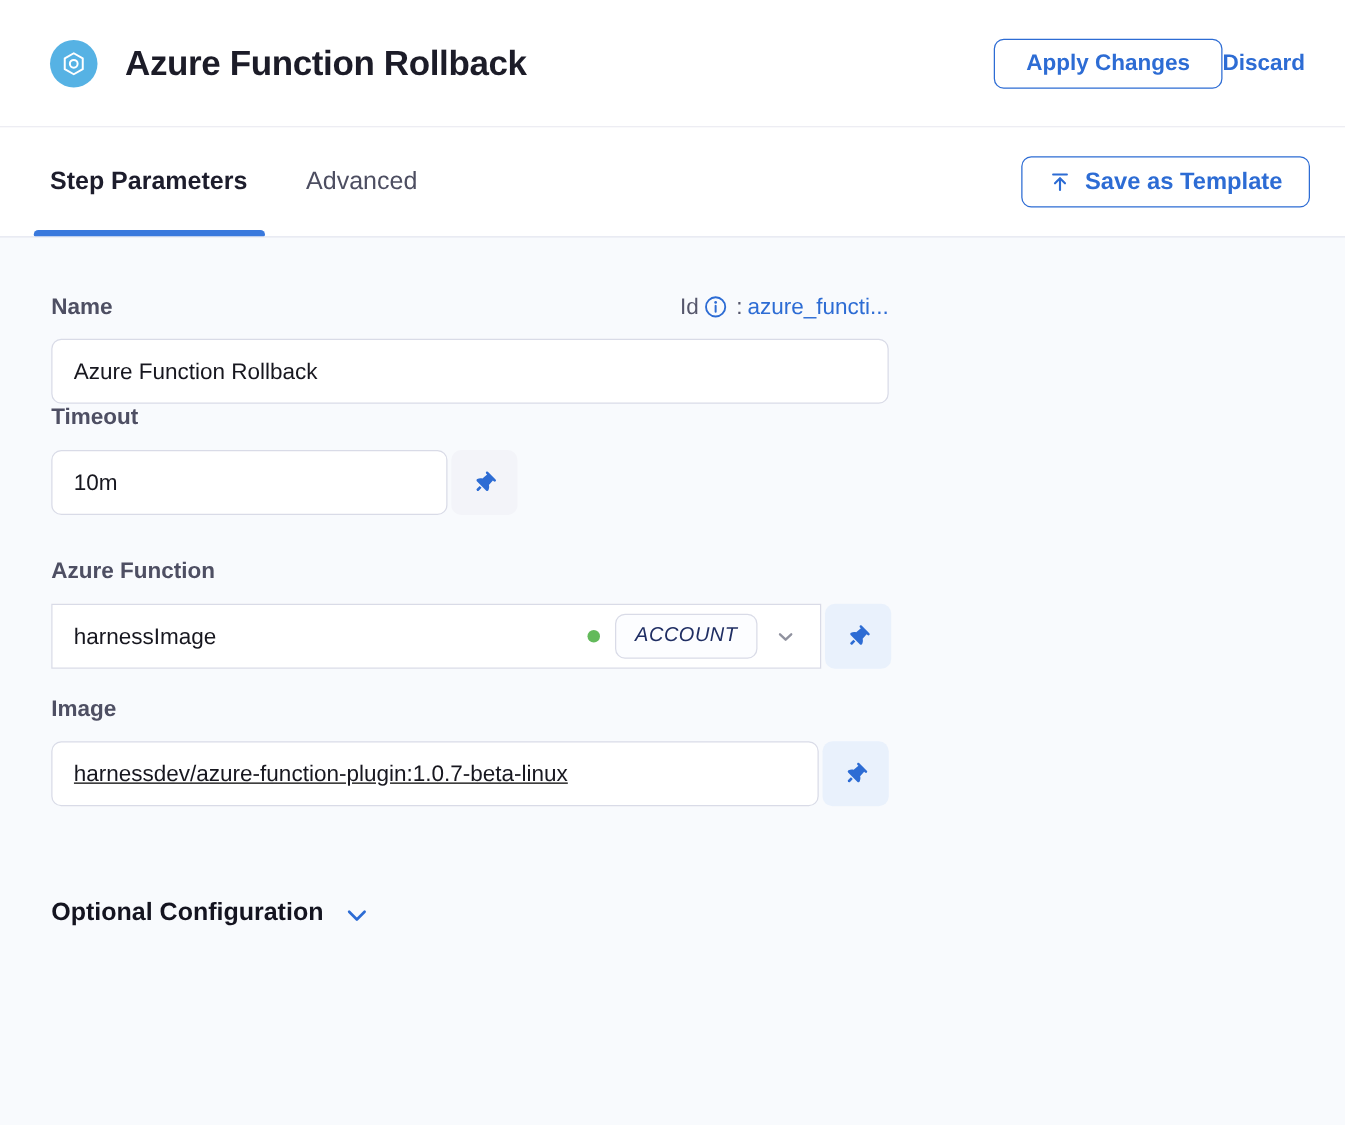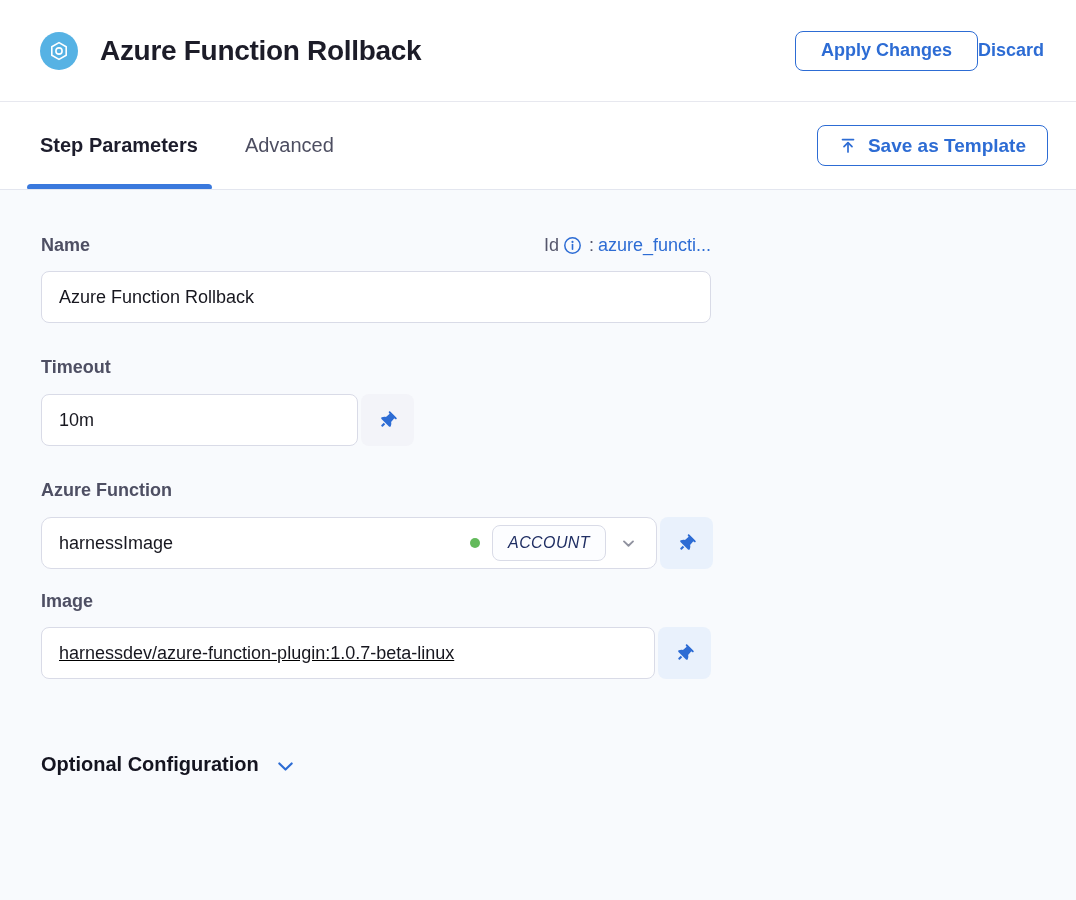--- a/index.html
+++ b/index.html
@@ -27,32 +27,32 @@
   .field-label { font-size:18px; font-weight:600; color:#4e4f63; display:block; }
   .name-label-row { width:670px; display:flex; justify-content:space-between; align-items:flex-start; }
   .id-row { display:flex; align-items:center; gap:4px; font-size:18px; }
   .id-label { color:#55566b; }
   .id-colon { color:#55566b; margin-left:3px; }
   .id-value { color:#2d6cd4; cursor:pointer; text-decoration:none; }
 
   .text-input { height:52px; border:1px solid #d9dbe7; border-radius:8px; background:#fff; font-size:18px; color:#17171f; padding:0 17px; font-family:inherit; width:100%; outline:none; white-space:nowrap; overflow:hidden; }
   .name-input-wrap { width:670px; margin-top:15px; }
 
-  .field-timeout { margin-top:34px; }
+  .field-timeout { }
   .input-pin-row { display:flex; gap:3px; margin-top:16px; }
   .timeout-row { width:373px; }
   .image-row { width:670px; margin-top:15px;text-decoration:underline; }
   .pin-btn { width:53px; height:52px; border:none; border-radius:8px; display:flex; align-items:center; justify-content:center; cursor:pointer; flex:0 0 auto; padding:0; }
   .pin-gray { background:#f3f4f9; }
   .pin-blue { background:#e9f1fc; }
   .pin-btn svg { transform:rotate(45deg); }
 
   .field-connector { margin-top:34px; }
   .connector-row { width:672px; display:flex; gap:3px; margin-top:16px; }
-  .connector-box { flex:1; height:52px; background:#fff; border:1px solid #d9dbe7; border-radius:10px; display:flex; align-items:center; padding:0 12px 0 17px; cursor:pointer; }
+  .connector-box { flex:1; height:52px; background:#fff; border:1px solid #d9dbe7; border-radius:0; display:flex; align-items:center; padding:0 12px 0 17px; cursor:pointer; }
   .connector-value { flex:1; font-size:18px; color:#17171f; }
   .status-dot { width:10px; height:10px; border-radius:50%; background:#63ba5b; margin-right:12px; flex:0 0 auto; }
   .scope-badge { height:36px; display:flex; align-items:center; padding:0 15px; border:1px solid #d9dbe7; border-radius:8px; background:#fcfdff; color:#1f2e63; font-size:16px; font-weight:500; letter-spacing:0.4px;font-style:italic; }
   .select-chevron { margin:0 8px 0 15px; display:flex; align-items:center; }
 
   .field-image { margin-top:22px; }
 
   .optional-config { margin-top:74px; display:flex; align-items:center; gap:17px; cursor:pointer; }
   .optional-label { font-size:20px; font-weight:700; color:#141420; }
 </style>

